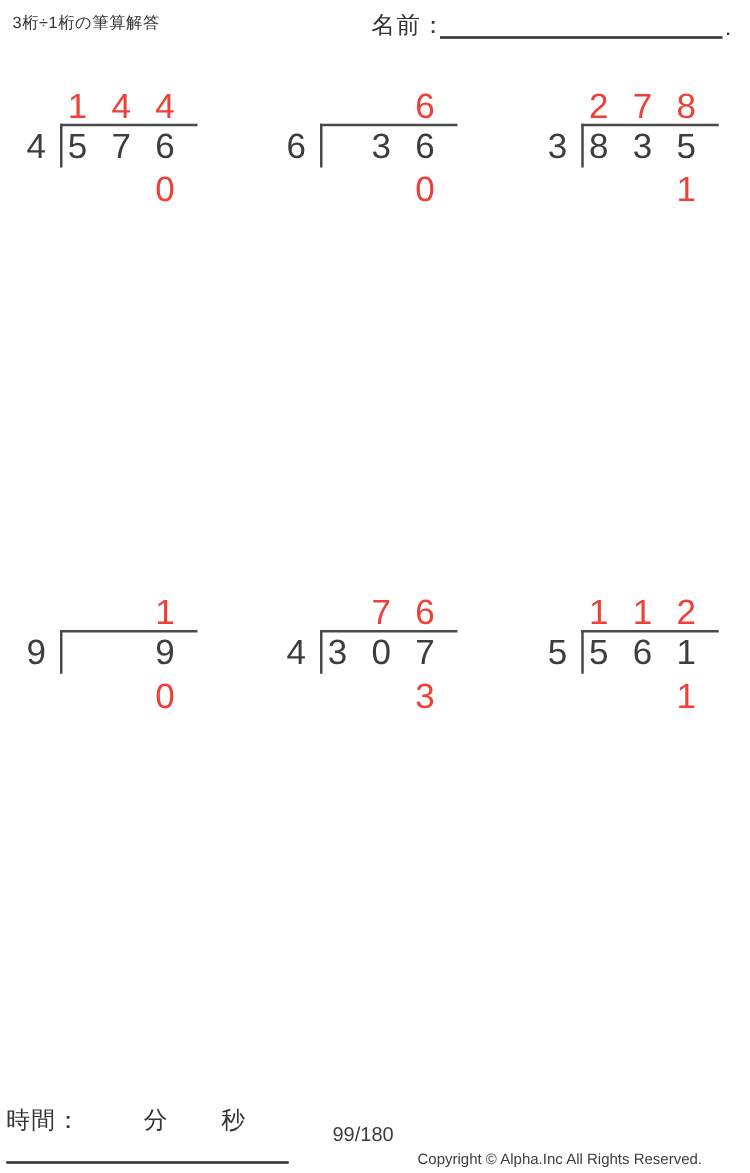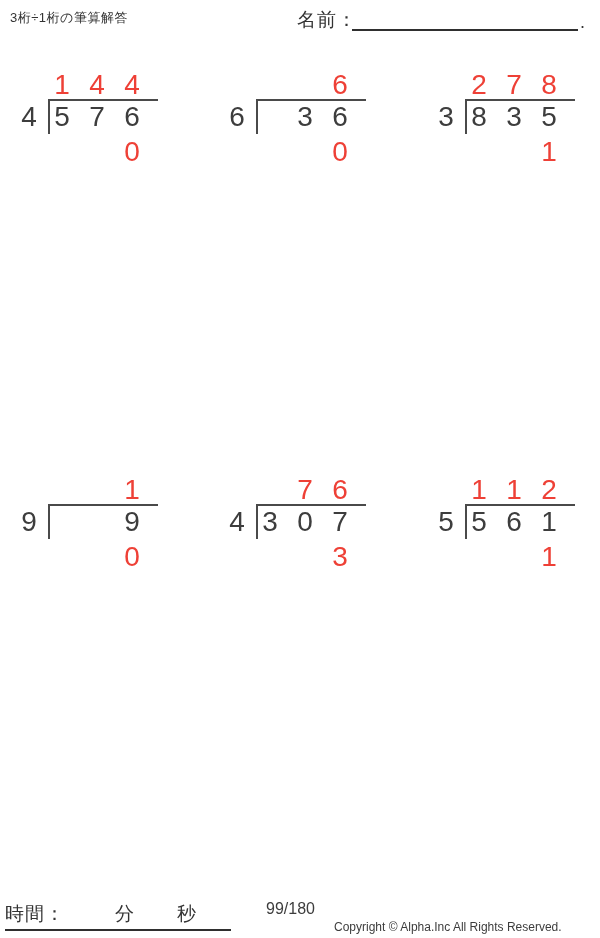--- a/index.html
+++ b/index.html
@@ -52,21 +52,21 @@
   .hbar{position:absolute;left:48px;top:27px;width:110px;height:2px;background:var(--line)}
   .vline{position:absolute;left:48px;top:27px;width:2px;height:35px;background:var(--line)}
 
   
   .time-box{
     position:absolute;left:5px;top:903px;
     width:226px;height:28px;
     border-bottom:2px solid #2f2f2f;
   }
   .time-box span{
-    position:absolute;bottom:2px;
+    position:absolute;bottom:20px;
     font-size:19px;color:var(--header-text);letter-spacing:1px;
   }
   .time-label{left:0}
   .minutes-label{left:110px}
   .seconds-label{left:172px}
   .page-number{
     position:absolute;left:266px;top:900px;
     font-size:16px;color:var(--text);
   }
   .copyright{

